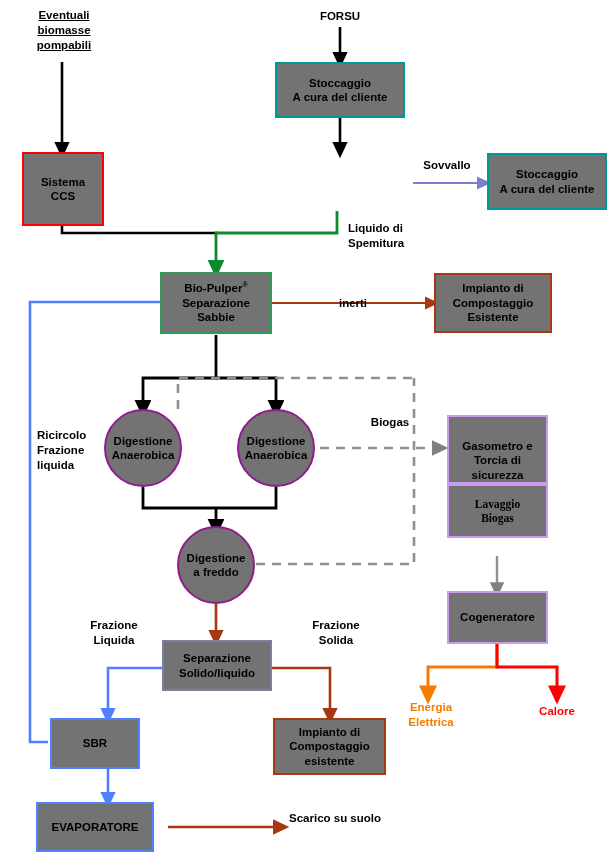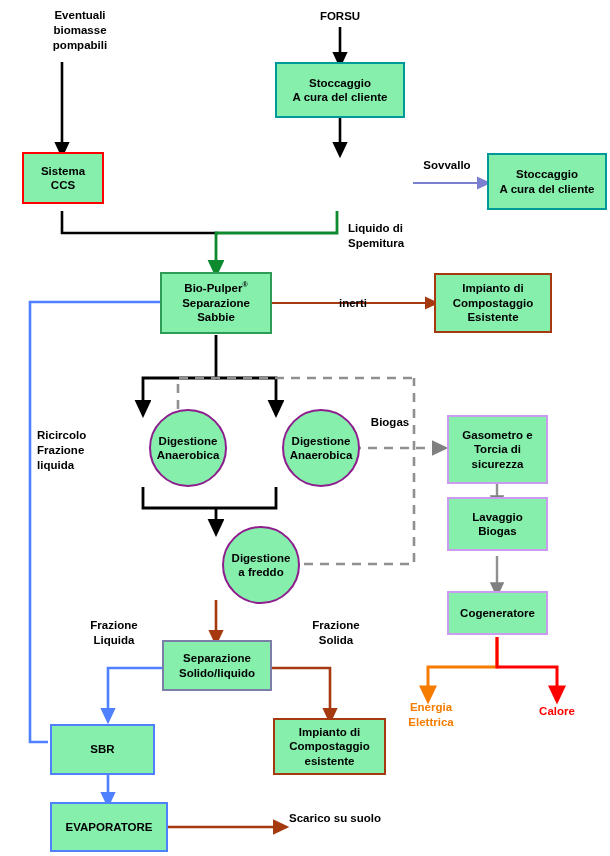--- a/index.html
+++ b/index.html
@@ -1,22 +1,22 @@
 <!DOCTYPE html>
 <html><head>
 <meta charset="utf-8">
 <style>
   html,body{margin:0;padding:0;background:#ffffff;}
   body{font-family:"Liberation Sans","DejaVu Sans",sans-serif;}
   #stage{position:relative;width:610px;height:856px;background:#ffffff;overflow:hidden;}
   #svg{position:absolute;left:0;top:0;width:610px;height:856px;}
-  .node{position:absolute;box-sizing:border-box;background:#86efac;
+  .node{position:absolute;box-sizing:border-box;background:#737373;
         display:flex;align-items:center;justify-content:center;text-align:center;
         font-weight:bold;font-size:11.5px;color:#000000;line-height:1.25;}
-  .node.circle{border-radius:50%;margin-left:45px;}
+  .node.circle{border-radius:50%;}
   .lbl{position:absolute;font-weight:bold;font-size:11.5px;color:#000;line-height:1.3;text-align:center;}
   .lbl.left{text-align:left;}
   .node span, .lbl span{display:block;}
   sup{font-size:7px;vertical-align:super;}
 </style>
 </head>
 <body>
 
 <div id="stage">
 
@@ -95,21 +95,21 @@
     <path d="M168,827 L281,827" stroke="#A53A10" stroke-width="2.6" fill="none" marker-end="url(#ahBrown)"></path>
   </svg>
 
   <div class="node" style="left:275px;top:62px;width:130px;height:56px;border:2.6px solid #009999;">
     <div>
         <span>Stoccaggio</span>
         <span>A cura del cliente</span>
       </div>
   </div>
 
-  <div class="node" style="left:22px;top:152px;width:82px;height:52px;border:2.8px solid #FF0000;">
+  <div class="node" style="left:22px;top:152px;width:82px;height:74px;border:2.8px solid #FF0000;">
     <div>
         <span>Sistema</span>
         <span>CCS</span>
       </div>
   </div>
 
 
   <div class="node" style="left:487px;top:153px;width:120px;height:57px;border:2.6px solid #009999;">
     <div>
         <span>Stoccaggio</span>
@@ -147,69 +147,69 @@
       </div>
   </div>
 
   <div class="node circle" style="left:177px;top:526px;width:78px;height:78px;border:2.6px solid #8E1E8E;">
     <div>
         <span>Digestione</span>
         <span>a freddo</span>
       </div>
   </div>
 
-  <div class="node" style="left:447px;top:415px;width:101px;height:69px;border:2.6px solid #CB9BF0;">
+  <div class="node" style="left:447px;top:415px;width:101px;height:69px;border:2.6px solid #CB9BF0;align-items:flex-end;">
     <div>
         <span>Gasometro e</span>
         <span>Torcia di</span>
         <span>sicurezza</span>
       </div>
   </div>
 
-  <div class="node" style="left:447px;top:497px;width:101px;height:54px;border:2.6px solid #CB9BF0;">
+  <div class="node" style="left:447px;top:484px;width:101px;height:54px;border:2.6px solid #CB9BF0;font-family:Liberation Serif, serif;">
     <div>
         <span>Lavaggio</span>
         <span>Biogas</span>
       </div>
   </div>
 
-  <div class="node" style="left:447px;top:591px;width:101px;height:44px;border:2.6px solid #CB9BF0;">
+  <div class="node" style="left:447px;top:591px;width:101px;height:53px;border:2.6px solid #CB9BF0;">
     <div>
         <span>Cogeneratore</span>
       </div>
   </div>
 
   <div class="node" style="left:162px;top:640px;width:110px;height:51px;border:2.4px solid #7B7FA8;">
     <div>
         <span>Separazione</span>
         <span>Solido/liquido</span>
       </div>
   </div>
 
   <div class="node" style="left:273px;top:718px;width:113px;height:57px;border:2.6px solid #A53A10;">
     <div>
         <span>Impianto di</span>
         <span>Compostaggio</span>
         <span>esistente</span>
       </div>
   </div>
 
-  <div class="node" style="left:50px;top:718px;width:105px;height:51px;border:2.6px solid #4F81FF;margin-top:6px;">
+  <div class="node" style="left:50px;top:718px;width:90px;height:51px;border:2.6px solid #4F81FF;">
     <div>
         <span>SBR</span>
       </div>
   </div>
 
-  <div class="node" style="left:50px;top:802px;width:118px;height:50px;border:2.6px solid #4F81FF;text-align:center;">
+  <div class="node" style="left:36px;top:802px;width:118px;height:50px;border:2.6px solid #4F81FF;text-align:center;">
     <div>
         <span>EVAPORATORE</span>
       </div>
   </div>
 
-  <div class="lbl" style="left:32px;top:8px;width:96px;">
+  <div class="lbl" style="left:16px;top:8px;width:96px;text-decoration:underline;">
     <span>Eventuali</span>
     <span>biomasse</span>
     <span>pompabili</span>
   </div>
 
   <div class="lbl" style="left:300px;top:9px;width:80px;">
     <span>FORSU</span>
   </div>
 
   <div class="lbl" style="left:410px;top:158px;width:74px;">

